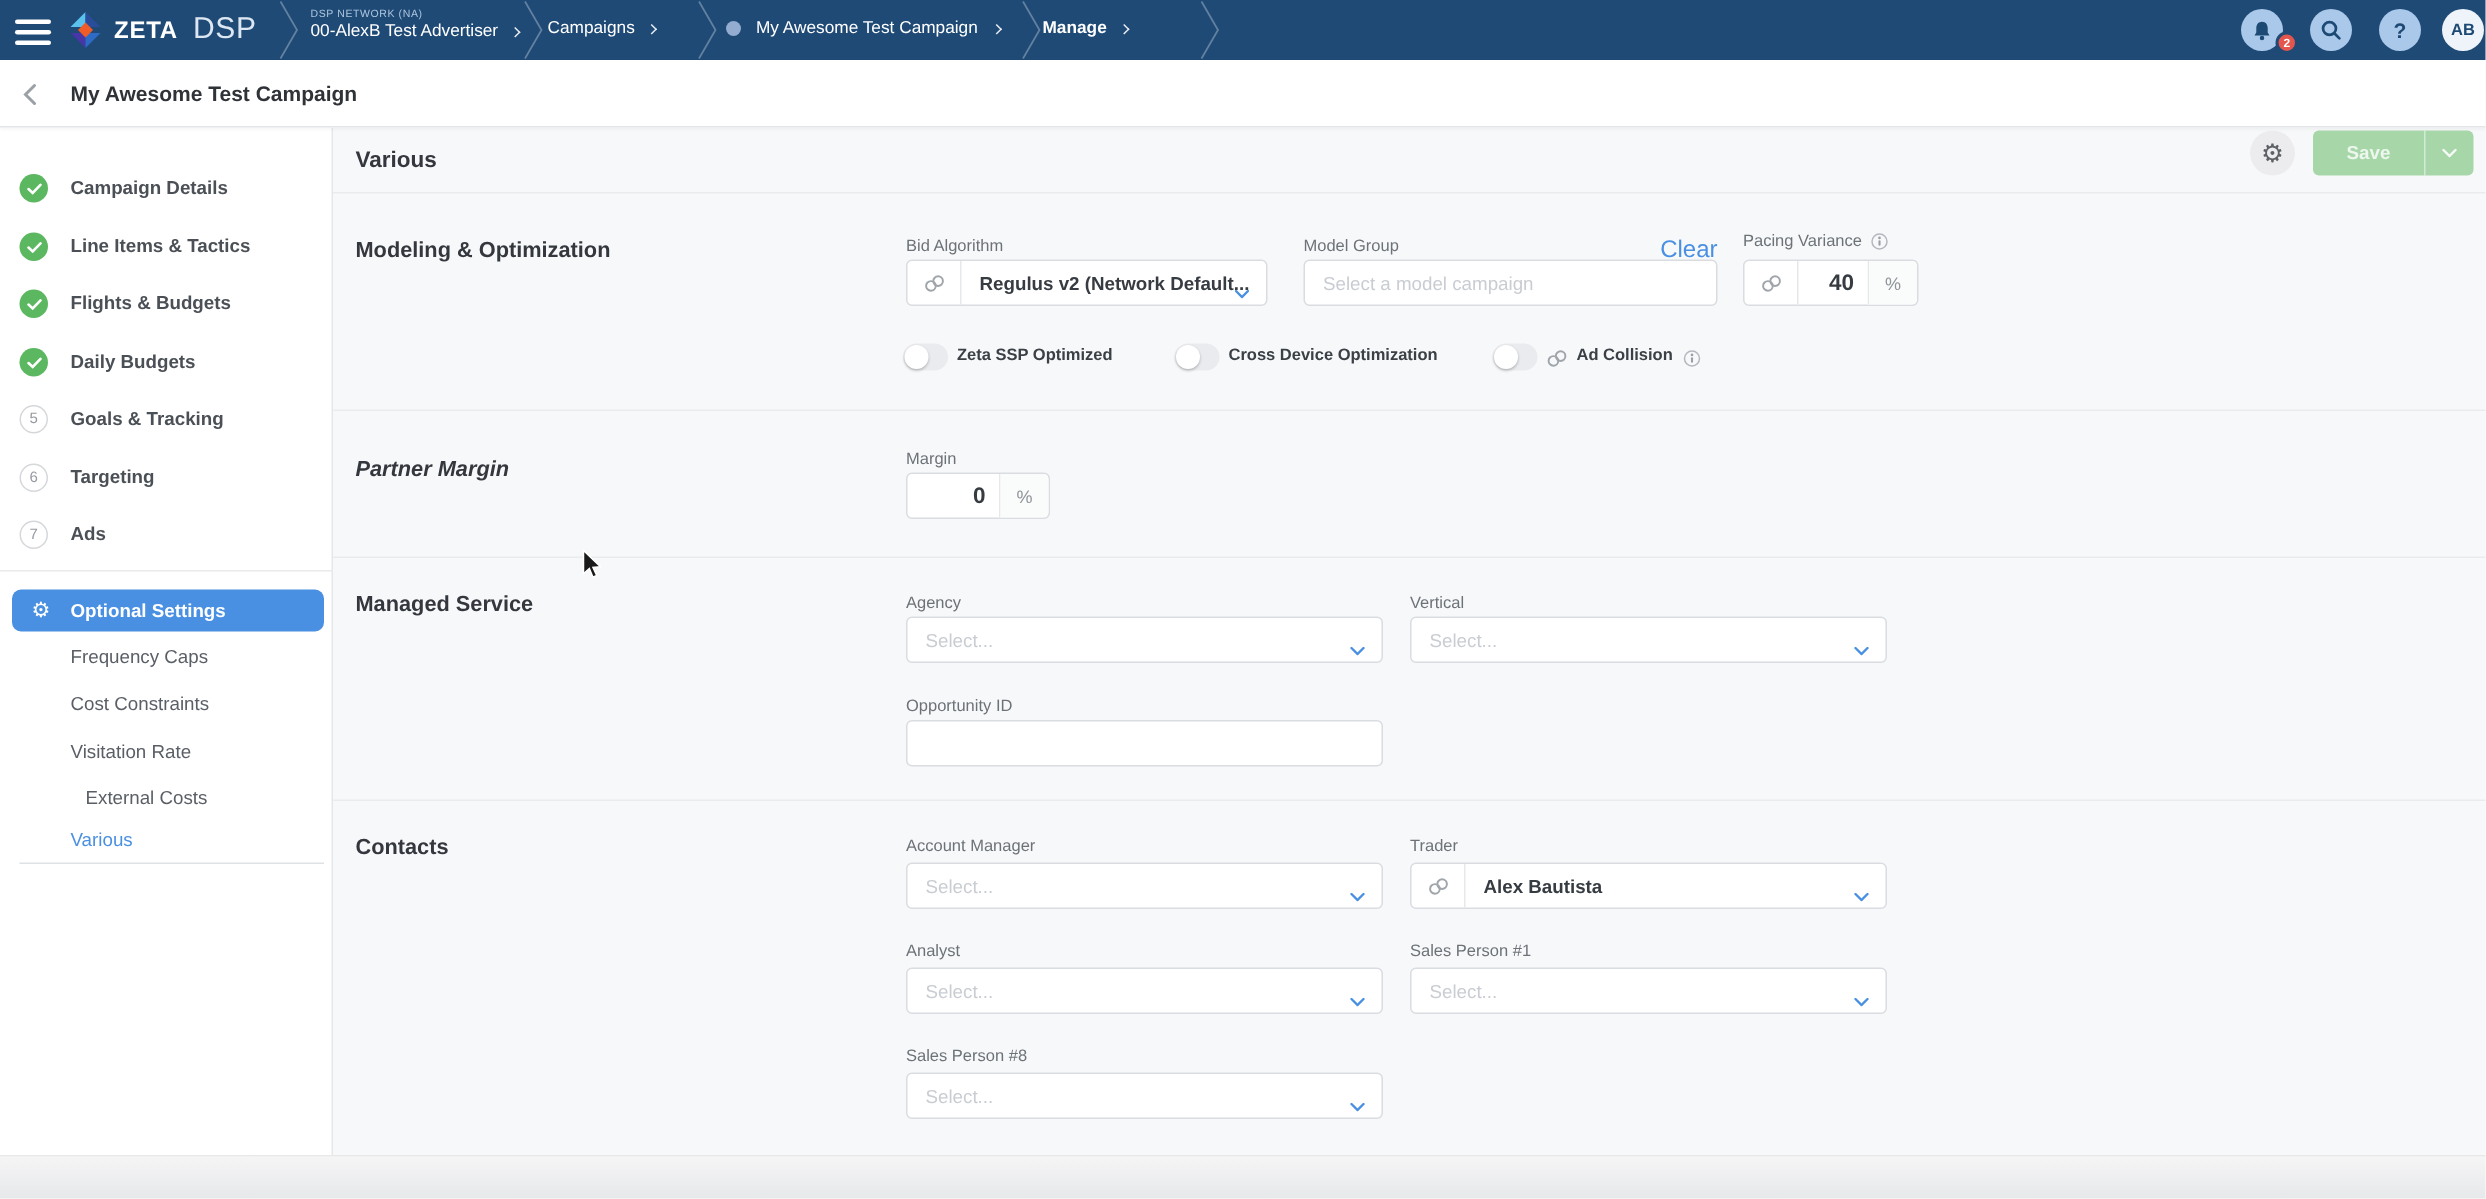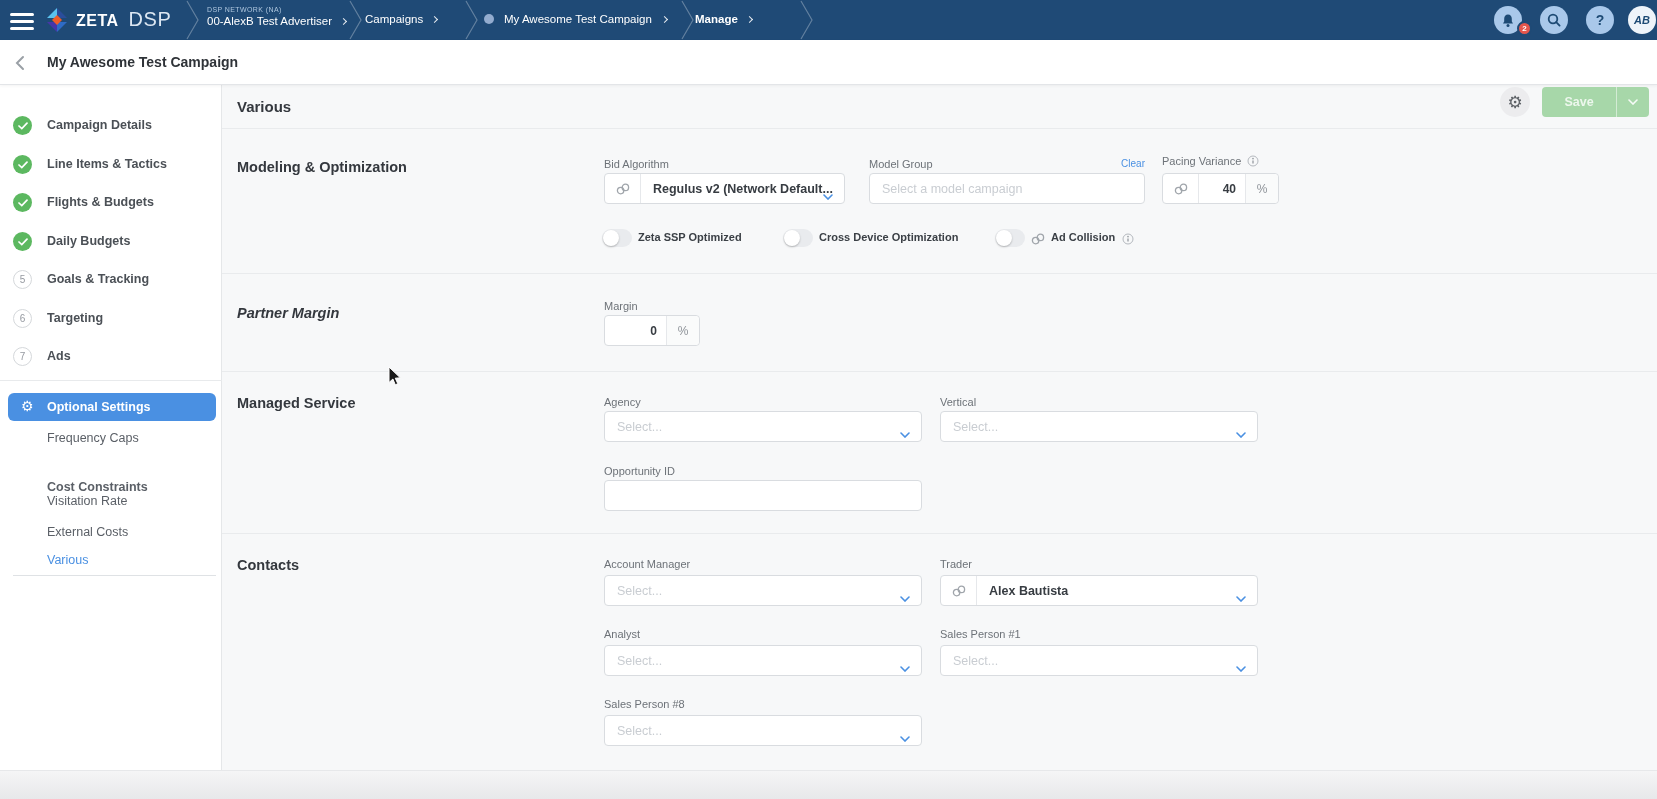--- a/index.html
+++ b/index.html
@@ -46,22 +46,22 @@
   .content-divider { position:absolute; left:222px; width:1435px; height:1px; background:#e9ebed; }
   .sec-title { position:absolute; font-size:14.5px; font-weight:bold; color:#34383e; }
   .band-title { position:absolute; font-size:15px; font-weight:bold; color:#34383e; }
   .f-label { position:absolute; font-size:11px; color:#6d7278; white-space:nowrap; }
   .box { position:absolute; height:31px; background:#fff; border:1px solid #d9dce0; border-radius:4px; display:flex; align-items:center; }
   .seg-icon { width:36px; height:100%; border-right:1px solid #e6e8eb; display:flex; align-items:center; justify-content:center; flex:none; }
   .box-val { font-size:12.5px; font-weight:bold; color:#373c42; padding-left:12px; white-space:nowrap; }
   .box-ph  { font-size:12.5px; color:#c9cdd2; padding-left:12px; white-space:nowrap; }
   .box-chev { position:absolute; right:11px; top:12px; }
   .unit-seg { height:100%; border-left:1px solid #e6e8eb; background:#fafbfb; display:flex; align-items:center; justify-content:center; font-size:12px; color:#8f949a; flex:none; border-radius:0 4px 4px 0; }
-  .num-val { flex:1; text-align:right; font-size:12px; font-weight:bold; color:#373c42; padding-right:9px; }
-  .clear-link { position:absolute; font-size:10px; color:#4a90e2; cursor:pointer; }
+  .num-val { flex:1; text-align:right; font-size:15px; font-weight:bold; color:#373c42; padding-right:9px; }
+  .clear-link { position:absolute; font-size:16px; color:#4a90e2; cursor:pointer; }
   .toggle { position:absolute; width:30px; height:18px; border-radius:9px; background:#e9ebee; cursor:pointer; }
   .knob { position:absolute; left:1px; top:1px; width:16px; height:16px; border-radius:50%; background:#fff; box-shadow:0 1px 2px rgba(0,0,0,.25); }
   .toggle-label { position:absolute; font-size:11px; font-weight:600; color:#3b4046; white-space:nowrap; }
   .label-row { position:absolute; display:flex; align-items:center; gap:6px; }
   .bottom-strip { position:absolute; left:0; top:770px; width:1657px; height:29px; background:linear-gradient(#f5f5f6,#e7e8ea); border-top:1px solid #e7e8ea; }
 </style>
 </head>
 <body>
 
 <div class="topbar">
@@ -130,21 +130,21 @@
   <div class="badge" style="left:1517px; top:21px;">2</div>
   <div class="nav-circle" style="left:1540px;">
     <svg width="16" height="16" viewBox="0 0 16 16">
       <circle cx="7" cy="7" r="4.3" fill="none" stroke="#1d4a74" stroke-width="1.8"></circle>
       <line x1="10.2" y1="10.2" x2="13.6" y2="13.6" stroke="#1d4a74" stroke-width="1.8" stroke-linecap="round"></line>
     </svg>
   </div>
   <div class="nav-circle" style="left:1586px; color:#1d4a74; font-size:14px; font-weight:bold;">
     <span>?</span>
   </div>
-  <div class="nav-circle" style="left:1628px; background:#eef4fa; color:#1d4a74; font-size:11px; font-weight:bold;font-style:italic;">
+  <div class="nav-circle" style="left:1628px; background:#eef4fa; color:#1d4a74; font-size:11px; font-weight:bold;">
     <span>AB</span>
   </div>
 </div>
 
 <div class="titlebar">
   <svg class="abs" style="left:15px; top:15px; cursor:pointer;" width="10" height="16" viewBox="0 0 10 16">
     <polyline points="8,2 2,8 8,14" fill="none" stroke="#9aa0a6" stroke-width="2" stroke-linecap="round"></polyline>
   </svg>
   <div class="page-title abs" style="left:47px; top:14px;">My Awesome Test Campaign</div>
   <div class="gear-btn">
@@ -208,23 +208,23 @@
   </div>
 
   <div class="side-divider" style="top:295px;"></div>
 
   <div class="opt-pill">
     <span class="gear">⚙</span>
     <span class="lbl">Optional Settings</span>
   </div>
 
   <div class="sub-item" style="top:345px;">Frequency Caps</div>
-  <div class="sub-item" style="top:394px;font-weight:bold;">Cost Constraints</div>
+  <div class="sub-item" style="top:376px;">Cost Constraints</div>
   <div class="sub-item" style="top:408px;">Visitation Rate</div>
-  <div class="sub-item" style="top:439px;">External Costs</div>
+  <div class="sub-item" style="top:439px;margin-left:10px;">External Costs</div>
   <div class="sub-item active" style="top:467px;">Various</div>
   <div class="side-divider" style="top:490px; left:13px; width:203px; background:#dfe2e5;"></div>
 </div>
 
 <div class="main-bg"></div>
 
 <div class="band-title" style="left:237px; top:98px;">Various</div>
 <div class="content-divider" style="top:128px;"></div>
 
 <div class="sec-title" style="left:237px; top:159px;">Modeling &amp; Optimization</div>

